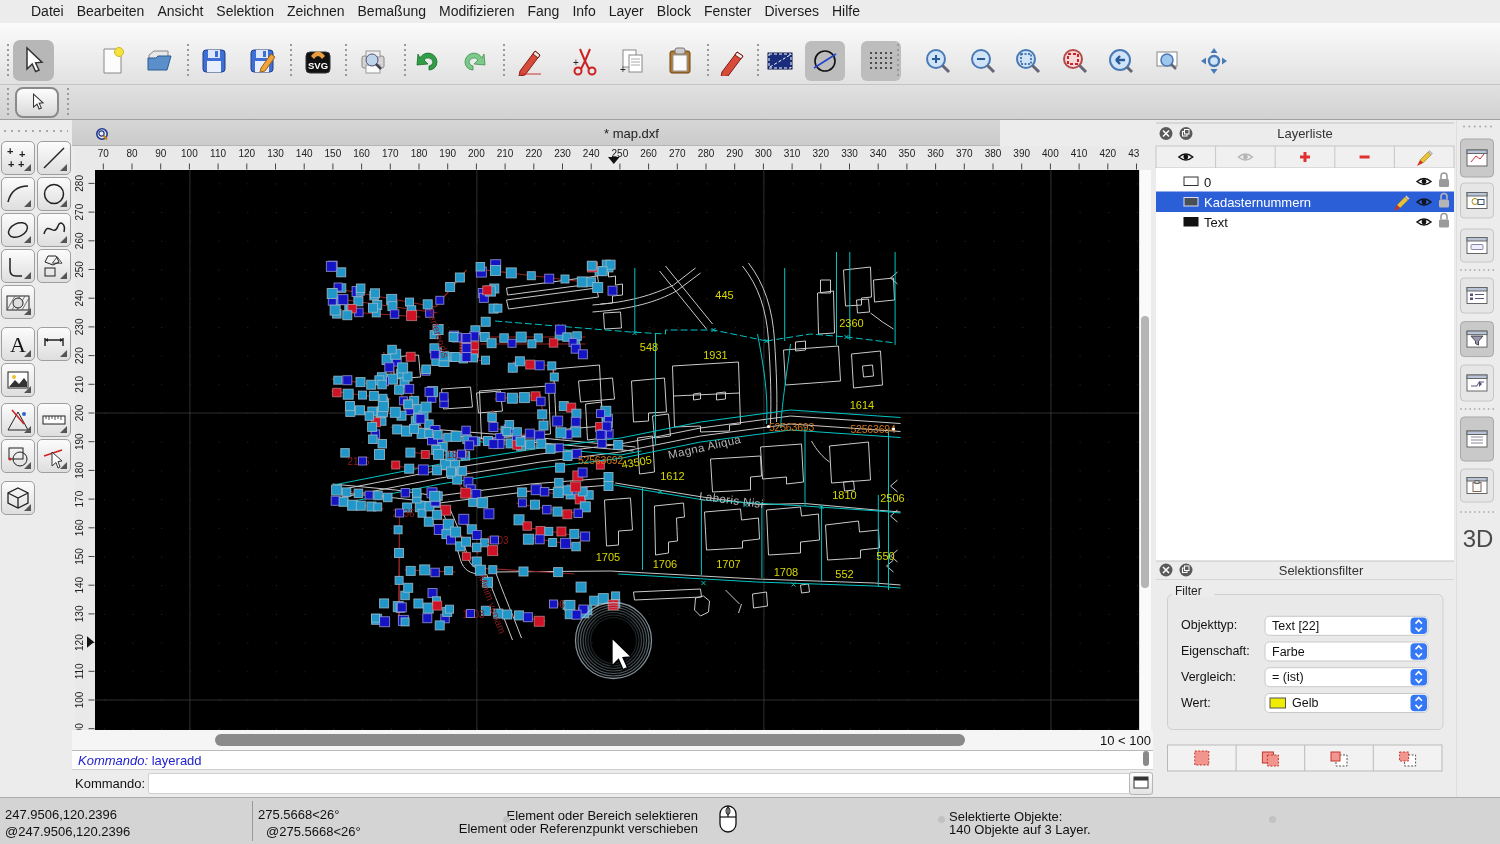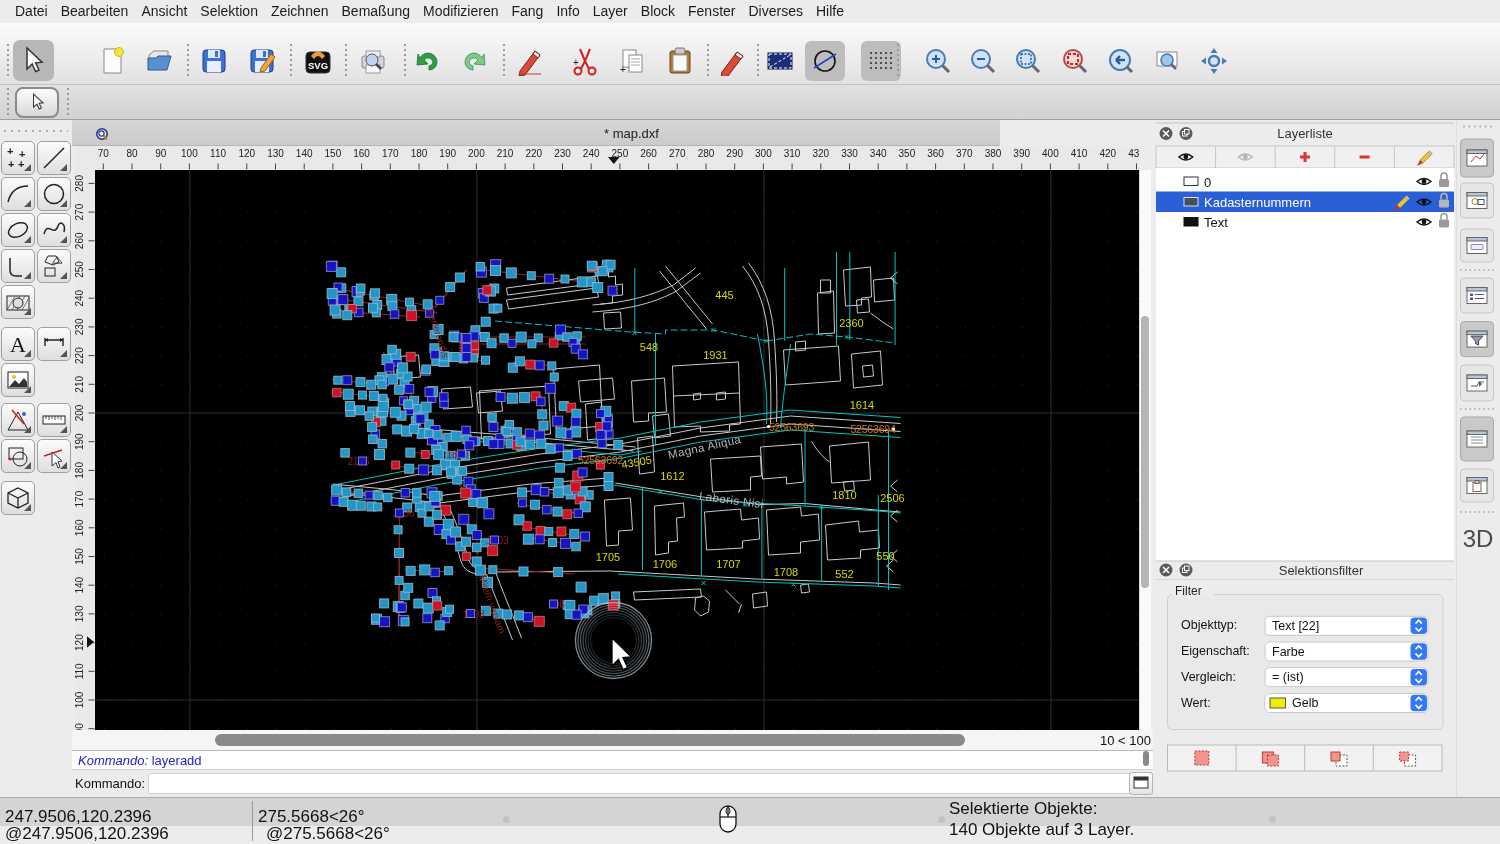--- a/index.html
+++ b/index.html
@@ -1,32 +1,32 @@
 <!DOCTYPE html>
 <html><head><meta charset="utf-8"><style>
 * { margin:0; padding:0; box-sizing:border-box; }
 body { width:1500px; height:844px; font-family:"Liberation Sans", sans-serif; background:#ececec; overflow:hidden; position:relative; }
-#menubar { position:absolute; left:0; top:0; width:1500px; height:23px; background:#ececec; font-size:14px; color:#1c1c1c; line-height:23px; padding-left:15px; }
+#menubar { position:absolute; left:0; top:0; width:1500px; height:23px; background:#ececec; font-size:14px; color:#1c1c1c; line-height:23px; padding-left:31px; }
 #toolbars { position:absolute; left:0; top:23px; width:1500px; height:97px; background:linear-gradient(#fbfbfb,#d2d2d2); border-bottom:1px solid #9f9f9f; }
 #tbsep { position:absolute; left:0; top:84px; z-index:1; width:1500px; height:1px; background:#c4c4c4; }
 #titlebar { position:absolute; left:72px; top:120px; width:928px; height:26px; background:linear-gradient(#d6d6d6,#cbcbcb); border-bottom:1px solid #b5b5b5; }
 #titletext { position:absolute; left:0; top:6px; width:1081px; text-align:center; font-size:13px; color:#222; }
 #leftdock { position:absolute; left:0; top:120px; width:72px; height:677px; background:#ececec; }
 #canvas { position:absolute; left:94.5px; top:170px; width:1044.5px; height:560px; background:#000; }
 #vscroll { position:absolute; left:1139px; top:170px; width:12px; height:560px; background:#fafafa; border-left:1px solid #d8d8d8; }
 #vthumb { position:absolute; left:1141px; top:316px; width:8px; height:272px; background:#b5b5b5; border-radius:4px; }
 #hscrollrow { position:absolute; left:72px; top:730px; width:1081px; height:20px; background:#f5f5f5; }
 #hthumb { position:absolute; left:215px; top:734px; width:750px; height:12px; background:#8a8a8a; border-radius:6px; }
 #zoomtxt { position:absolute; left:1100px; top:733px; font-size:13px; color:#111; }
 #history { position:absolute; left:72px; top:750px; width:1081px; height:19px; background:#fff; border-top:1px solid #b9b9b9; font-size:13px; color:#2222cc; padding:2px 0 0 6px; }
 #histthumb { position:absolute; left:1143px; top:751px; width:6px; height:15px; background:#8a8a8a; border-radius:3px; }
 #cmdrow { position:absolute; left:72px; top:769px; width:1081px; height:28px; background:#ececec; border-top:1px solid #cfcfcf; }
 #cmdfield { position:absolute; left:76px; top:3px; width:1050px; height:21px; background:#fff; border:1px solid #d0d0d0; border-radius:2px; }
 #cmdbtn { position:absolute; left:1057px; top:2px; width:24px; height:23px; background:linear-gradient(#fdfdfd,#e3e3e3); border:1px solid #b5b5b5; border-radius:3px; }
-#statusbar { position:absolute; left:0; top:797px; width:1500px; height:29px; background:#d4d4d4; border-top:1px solid #ababab; font-size:17px; color:#111;padding-left:20px; }
+#statusbar { position:absolute; left:0; top:797px; width:1500px; height:47px; background:#d4d4d4; border-top:1px solid #ababab; font-size:13px; color:#111;padding-left:20px; }
 .ecke { position:absolute; background:#e9e9e9; }
 </style></head>
 <body>
 <div id="menubar"><span style="margin-right:13px">Datei</span><span style="margin-right:13px">Bearbeiten</span><span style="margin-right:13px">Ansicht</span><span style="margin-right:13px">Selektion</span><span style="margin-right:13px">Zeichnen</span><span style="margin-right:13px">Bemaßung</span><span style="margin-right:13px">Modifizieren</span><span style="margin-right:13px">Fang</span><span style="margin-right:13px">Info</span><span style="margin-right:13px">Layer</span><span style="margin-right:13px">Block</span><span style="margin-right:13px">Fenster</span><span style="margin-right:13px">Diverses</span><span style="margin-right:13px">Hilfe</span></div>
 <div id="toolbars"></div>
 <div id="tbsep"></div>
 <div style="position:absolute;left:13px;top:40px;width:41px;height:41px;background:#b7b7b7;border-radius:7px"></div>
 <svg style="position:absolute;left:18.0px;top:46.0px" width="30" height="30" viewBox="0 0 30 30">
     <path d="M9,2 L9,23 L14.2,18 L17.6,25.5 L21,24 L17.6,16.8 L24,16.2 Z" fill="#fff" stroke="#333" stroke-width="1.5"></path>
   </svg>
@@ -1991,21 +1991,22 @@
       <circle cx="1493.2" cy="512" r="0.9"></circle>
     </g>
     <text x="1478" y="547" font-size="24" fill="#4a4a4a" text-anchor="middle" font-family="Liberation Sans, sans-serif">3D</text>
   </svg>
 <div id="statusbar">
   <div style="position:absolute;left:5px;top:9px">247.9506,120.2396</div>
   <div style="position:absolute;left:5px;top:26px">@247.9506,120.2396</div>
   <div style="position:absolute;left:252px;top:3px;width:1px;height:40px;background:#9a9a9a"></div>
   <div style="position:absolute;left:258px;top:9px">275.5668&lt;26°</div>
   <div style="position:absolute;left:266px;top:26px">@275.5668&lt;26°</div>
-  <div style="position:absolute;left:949px;top:0;line-height:21px">Selektierte Objekte:<br>140 Objekte auf 3 Layer.</div>
+  <div style="position:absolute;left:358px;top:11px;width:340px;text-align:right;line-height:13px">Element oder Bereich selektieren<br>Element oder Referenzpunkt verschieben</div>
+  <div style="position:absolute;left:949px;top:12px;line-height:13px">Selektierte Objekte:<br>140 Objekte auf 3 Layer.</div>
     <div style="position:absolute;left:503px;top:18px;width:7px;height:7px;border-radius:50%;background:#c2c2c2"></div>
     <div style="position:absolute;left:938px;top:18px;width:7px;height:7px;border-radius:50%;background:#c2c2c2"></div>
     <div style="position:absolute;left:1269px;top:18px;width:7px;height:7px;border-radius:50%;background:#c2c2c2"></div>
 </div>
 <svg width="22" height="30" viewBox="0 0 22 30" style="position:absolute;left:717px;top:804px">
     <rect x="3" y="2" width="16" height="26" rx="8" fill="#fff" stroke="#111" stroke-width="1.3"></rect>
     <line x1="11" y1="2" x2="11" y2="13" stroke="#111" stroke-width="1.2"></line>
     <line x1="3" y1="13" x2="19" y2="13" stroke="#111" stroke-width="1.2"></line>
     <ellipse cx="11" cy="7" rx="2" ry="3.5" fill="none" stroke="#111"></ellipse>
   </svg>

